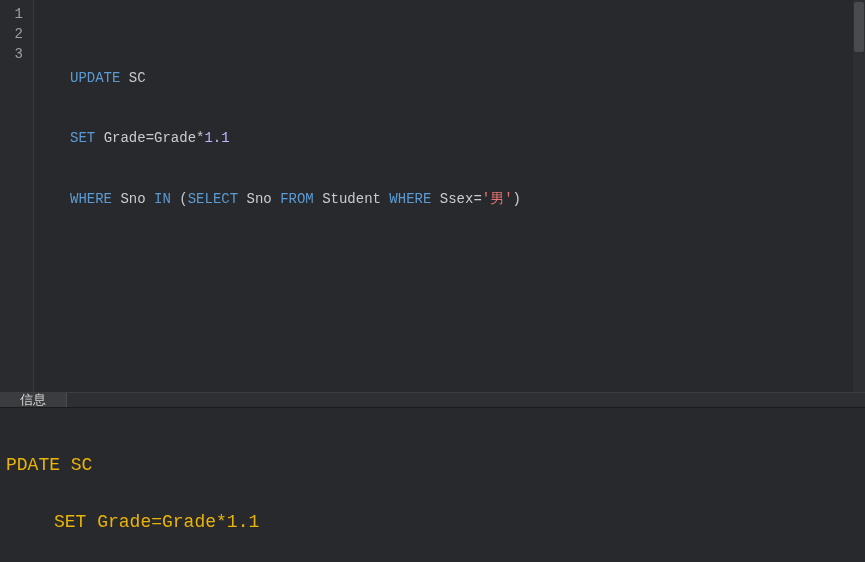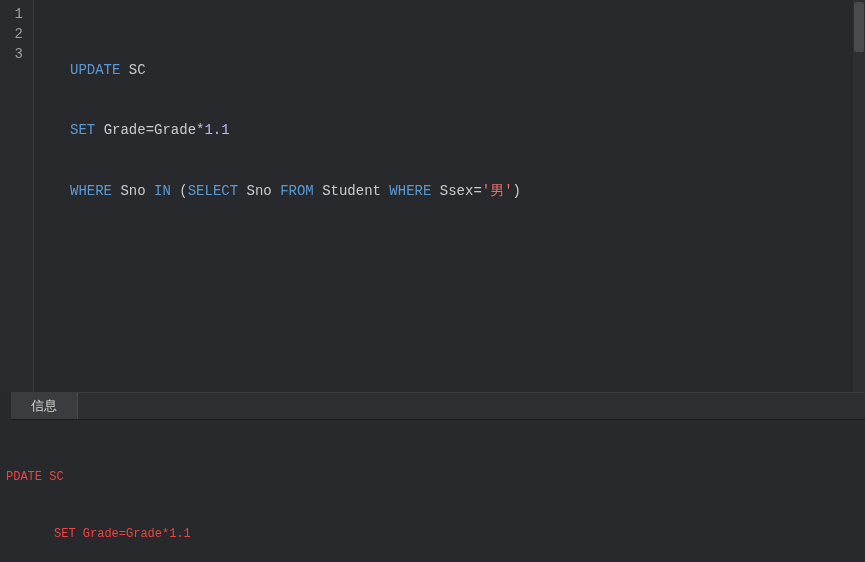--- a/index.html
+++ b/index.html
@@ -26,24 +26,25 @@
     padding-right: 10px;
     padding-top: 4px;
     line-height: 20px;
     user-select: none;
     border-right: 1px solid #3a3b3e;
   }
   .gutter .ln { height: 20px; }
   .code {
     flex: 1;
     padding-left: 36px;
-    padding-top: 20px;
+    padding-top: 8px;
     line-height: 20px;
     white-space: pre;
     color: #c8ccd0;
+    margin-top: 20px;
   }
   .code .line { height: 20px; }
   .kw { color: #5b9bd5; }
   .num { color: #c4b5fd; }
   .str { color: #e57373; }
   .punct { color: #c8ccd0; }
   .ident { color: #c8ccd0; }
   .str-cjk { color: #e57373; font-family: "Microsoft YaHei", sans-serif; }
 
   .scrollbar-v {
@@ -58,46 +59,45 @@
     position: absolute;
     right: 1px;
     top: 2px;
     width: 10px;
     height: 50px;
     background: #4a4b4e;
     border-radius: 2px;
   }
 
   .tab-bar {
-    height: 28px;
+    height: 16px;
     background: #2e2f32;
     border-top: 1px solid #3c3d40;
     border-bottom: 1px solid #1a1b1d;
     display: flex;
     align-items: stretch;
-    margin-left: 11px;
   }
   .tab {
     background: #3b3c3f;
     color: #d8d8d8;
     border-right: 1px solid #4a4b4e;
     padding: 0 20px;
     display: flex;
     align-items: center;
     font-family: "Microsoft YaHei", SimSun, sans-serif;
     font-size: 13px;
   }
 
   .output-area {
     background: #28292c;
     padding: 10px 2px 0 6px;
     line-height: 19px;
     font-family: Consolas, "Courier New", monospace;
-    font-size: 12px;
-    color: #ef4444;
+    font-size: 18px;
+    color: #eab308;
     white-space: pre;
     height: calc(562px - 392px - 28px);
     position: relative;
   }
   .output-area .out-line { height: 19px; }
   .out-ind1 { padding-left: 48px; }
 </style>
 </head>
 <body>
 

